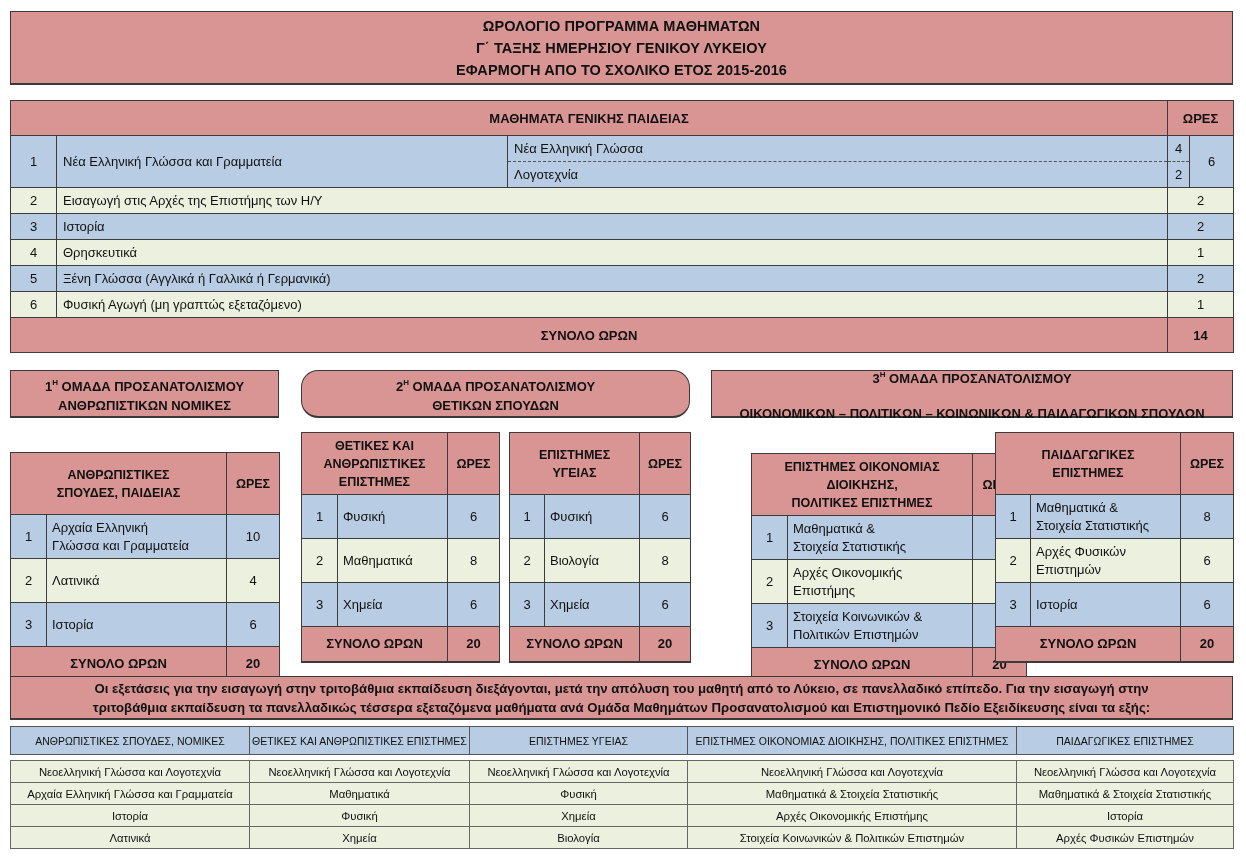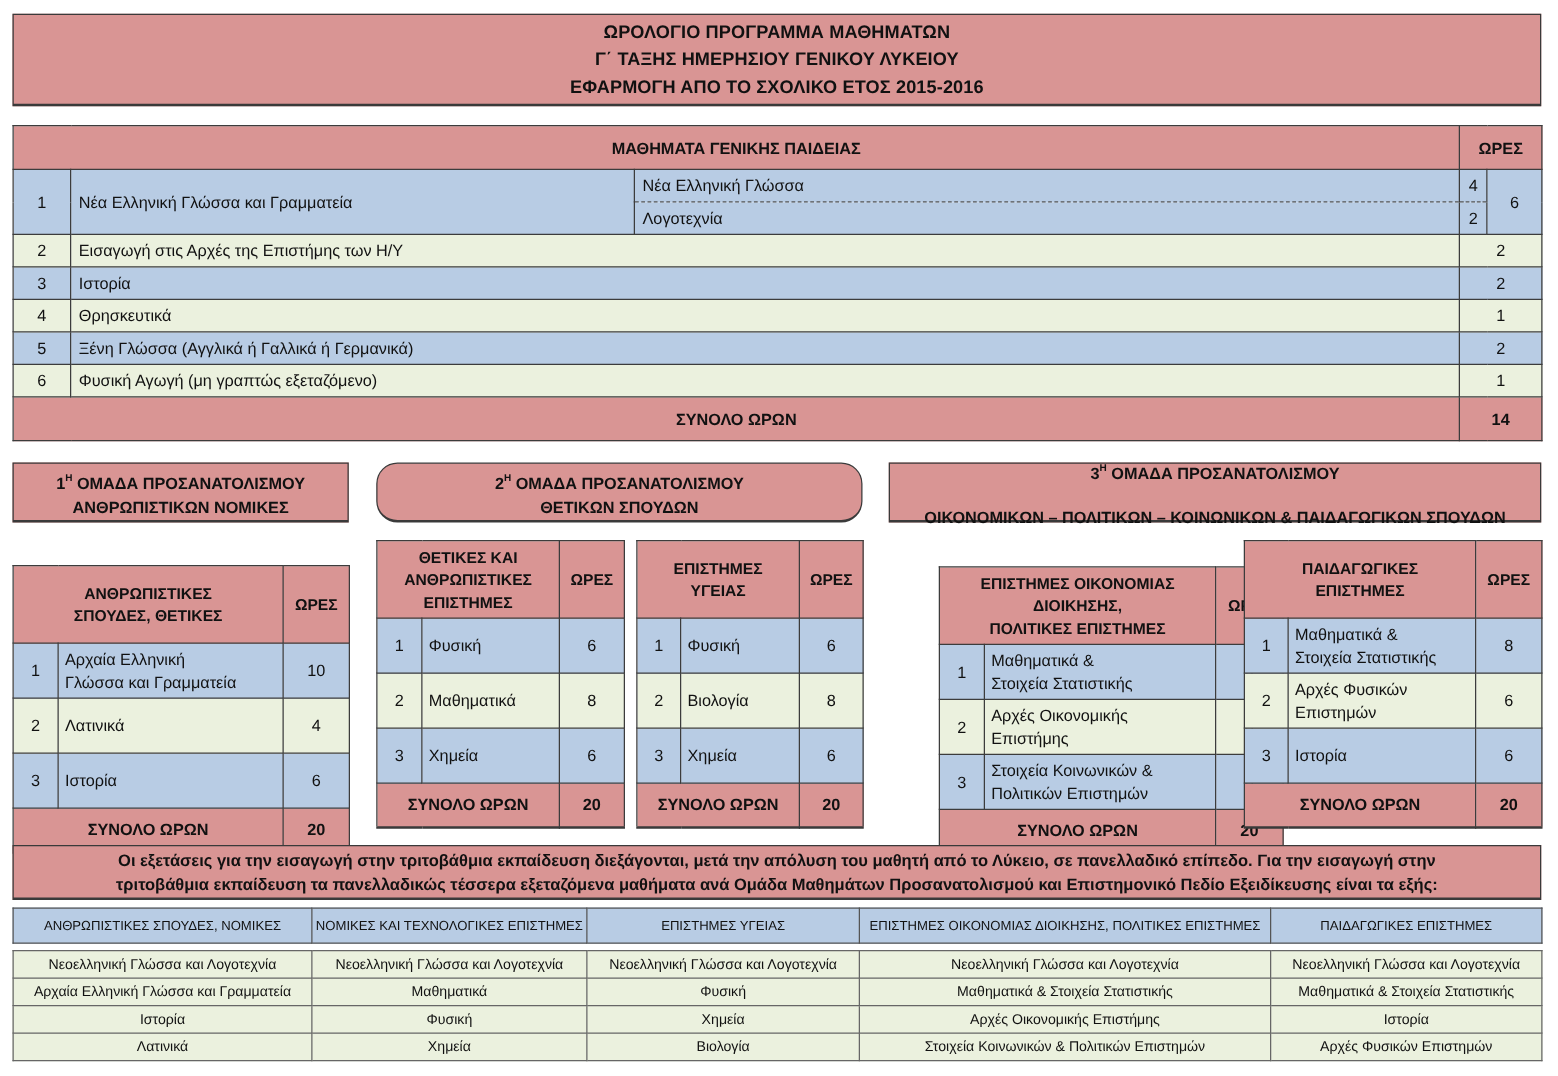--- a/index.html
+++ b/index.html
@@ -144,21 +144,21 @@
     <table class="abs sub-table" style="left: 10px; top: 432px; width: 269px; margin-top: 20px;">
       <colgroup>
         <col style="width:36px">
         <col style="width:180px">
         <col style="width:53px">
       </colgroup>
       <tbody>
         <tr class="hdr pink">
       <td colspan="2">
         <div>ΑΝΘΡΩΠΙΣΤΙΚΕΣ</div>
-        <div>ΣΠΟΥΔΕΣ, ΘΕΤΙΚΕΣ</div>
+        <div>ΣΠΟΥΔΕΣ, ΠΑΙΔΕΙΑΣ</div>
         <div></div>
       </td>
       <td>ΩΡΕΣ</td>
     </tr>
         <tr class="row blue">
         <td class="c">1</td>
         <td>
           <div>Αρχαία Ελληνική</div>
           <div>Γλώσσα και Γραμματεία</div>
         </td>
@@ -377,21 +377,21 @@
   <colgroup>
       <col style="width:239px">
       <col style="width:220px">
       <col style="width:218px">
       <col style="width:329px">
       <col style="width:217px">
     </colgroup>
   <tbody>
       <tr>
     <td>ΑΝΘΡΩΠΙΣΤΙΚΕΣ ΣΠΟΥΔΕΣ, ΝΟΜΙΚΕΣ</td>
-    <td>ΝΟΜΙΚΕΣ ΚΑΙ ΤΕΧΝΟΛΟΓΙΚΕΣ ΕΠΙΣΤΗΜΕΣ</td>
+    <td>ΘΕΤΙΚΕΣ ΚΑΙ ΑΝΘΡΩΠΙΣΤΙΚΕΣ ΕΠΙΣΤΗΜΕΣ</td>
     <td>ΕΠΙΣΤΗΜΕΣ ΥΓΕΙΑΣ</td>
     <td>ΕΠΙΣΤΗΜΕΣ ΟΙΚΟΝΟΜΙΑΣ ΔΙΟΙΚΗΣΗΣ, ΠΟΛΙΤΙΚΕΣ ΕΠΙΣΤΗΜΕΣ</td>
     <td>ΠΑΙΔΑΓΩΓΙΚΕΣ ΕΠΙΣΤΗΜΕΣ</td>
   </tr>
 </tbody>
   </table>
 
 <table class="abs exam-body green">
   <colgroup>
       <col style="width:239px">

